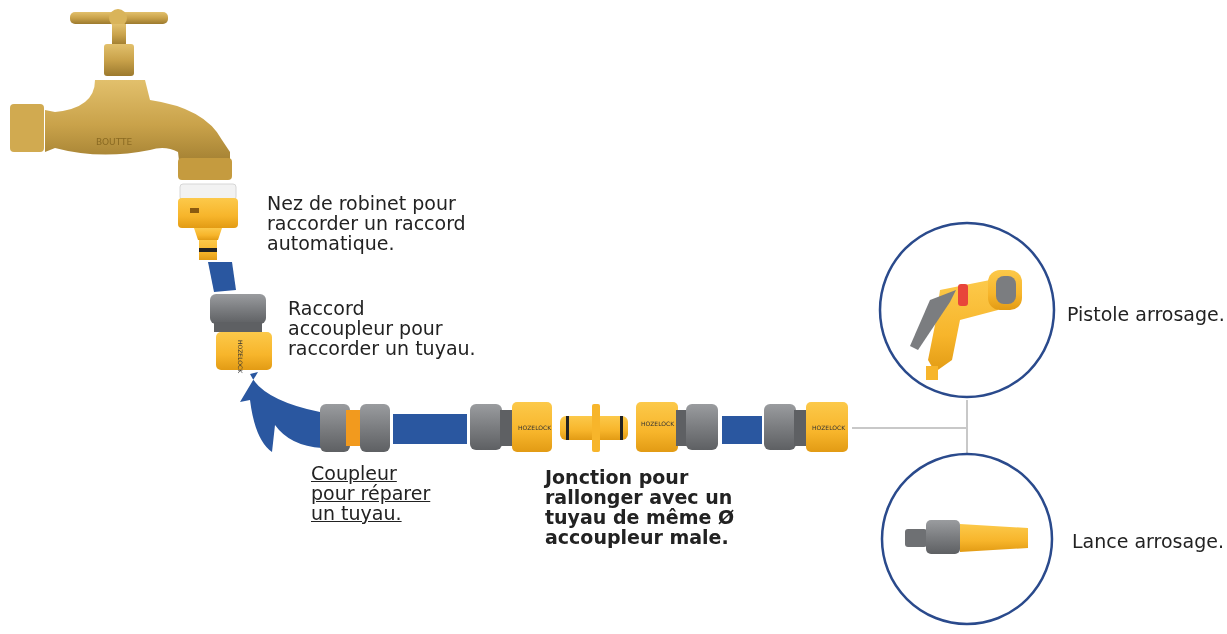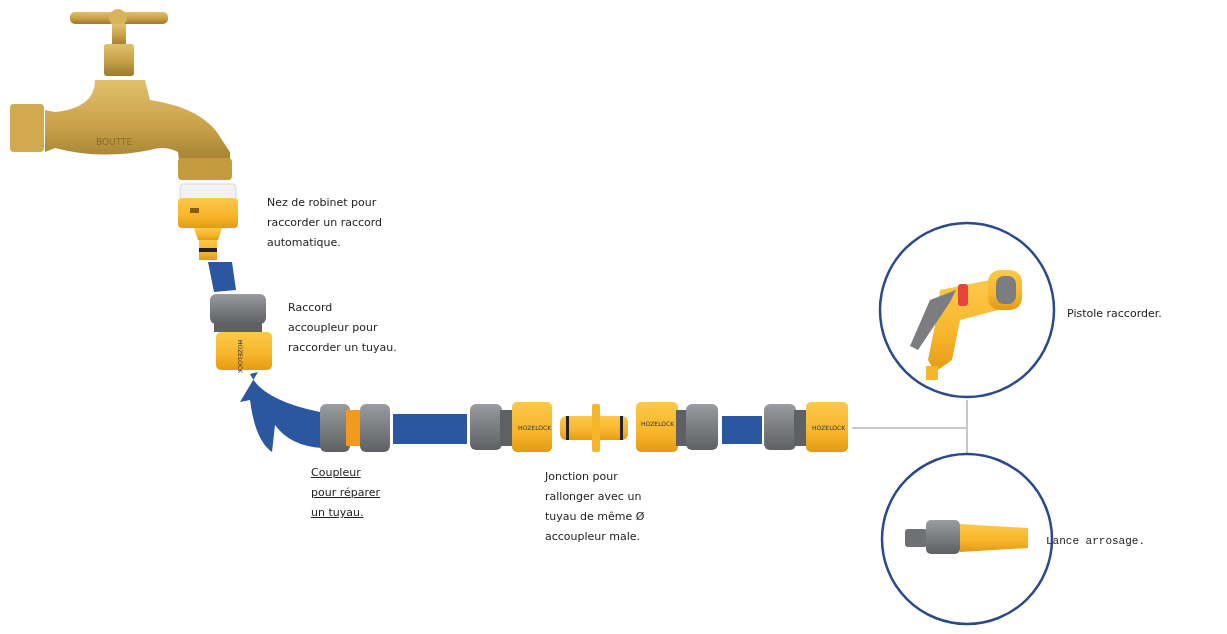--- a/index.html
+++ b/index.html
@@ -1,19 +1,19 @@
 <!DOCTYPE html>
 <html><head>
 <meta charset="utf-8">
 <style>
   html, body { margin: 0; padding: 0; background: #ffffff; }
   body { width: 1227px; height: 634px; position: relative; overflow: hidden;
          font-family: "DejaVu Sans", sans-serif; }
   #scene { position: absolute; left: 0; top: 0; width: 1227px; height: 634px; }
-  .label { position: absolute; font-size: 11px; line-height: 20px; color: #222222;
+  .label { position: absolute; font-size: 19px; line-height: 20px; color: #222222;
            white-space: pre-line; }
 </style>
 </head>
 <body>
 
 <svg id="scene" viewBox="0 0 1227 634" xmlns="http://www.w3.org/2000/svg">
   <defs>
     <linearGradient id="brassGrad" x1="0" y1="0" x2="0" y2="1">
       <stop offset="0" stop-color="#e2c06c"></stop>
       <stop offset="0.5" stop-color="#c9a24a"></stop>
@@ -128,18 +128,18 @@
 
 <div class="label" style="left:267px; top:193px;">Nez de robinet pour
 raccorder un raccord
 automatique.</div>
 <div class="label" style="left:288px; top:298px;">Raccord
 accoupleur pour
 raccorder un tuyau.</div>
 <div class="label" style="left:311px; top:463px;text-decoration:underline;">Coupleur
 pour réparer
 un tuyau.</div>
-<div class="label" style="left:545px; top:467px;">Jonction pour
+<div class="label" style="left:545px; top:467px;font-weight:bold;">Jonction pour
 rallonger avec un
 tuyau de même Ø
 accoupleur male.</div>
-<div class="label" style="left:1067px; top:304px;">Pistole raccorder.</div>
-<div class="label" style="left:1046px; top:531px;font-family:Liberation Mono, monospace;">Lance arrosage.</div>
+<div class="label" style="left:1067px; top:304px;">Pistole arrosage.</div>
+<div class="label" style="left:1072px; top:531px;">Lance arrosage.</div>
 
 </body></html>

